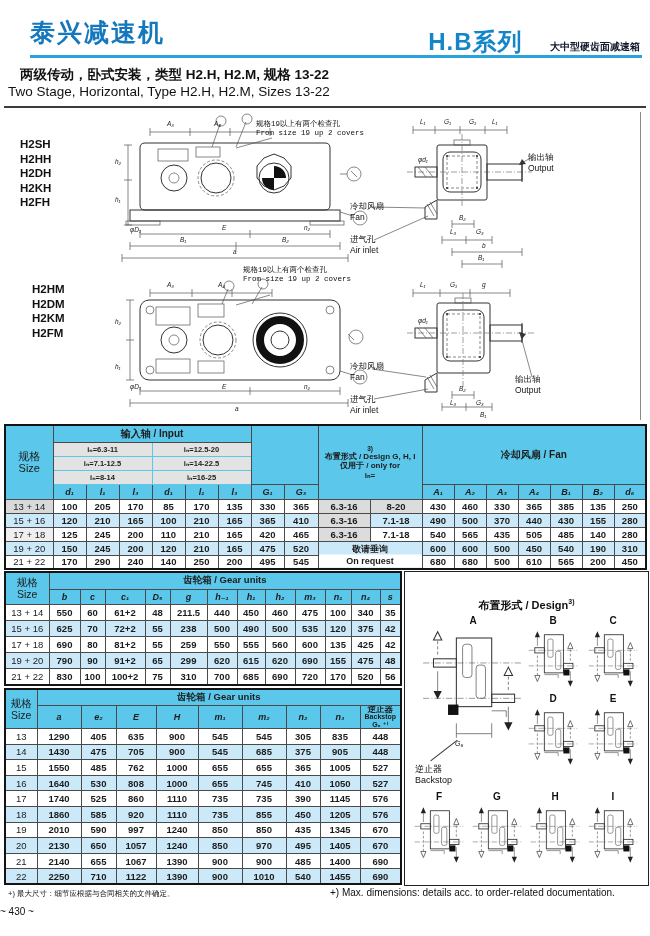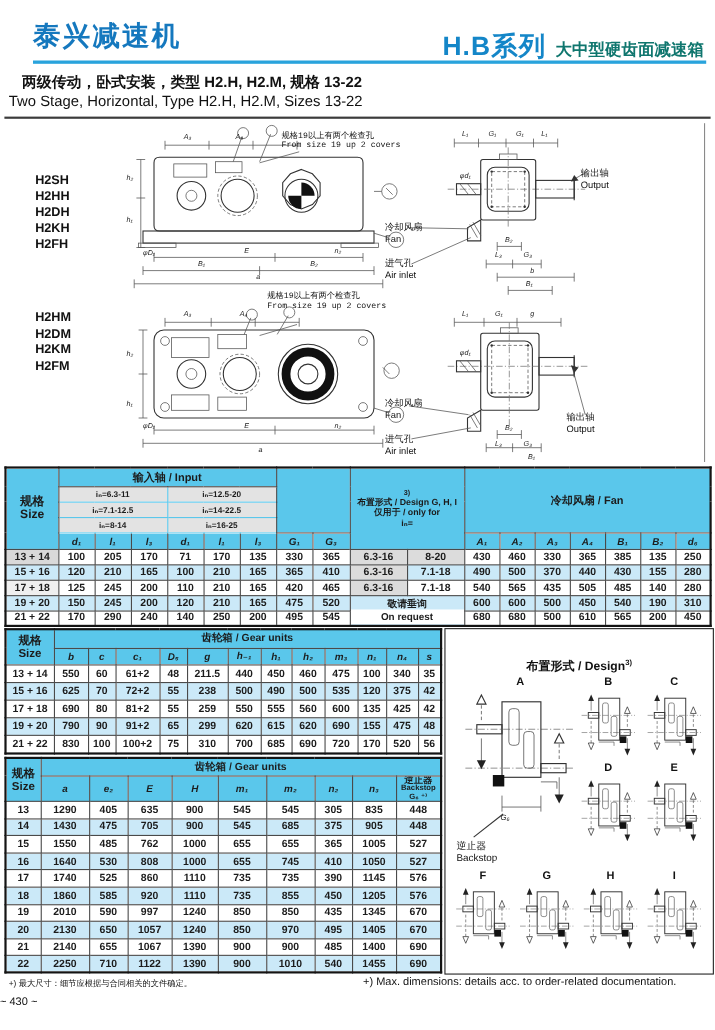--- a/index.html
+++ b/index.html
@@ -2,21 +2,21 @@
 <html><head>
 <meta charset="utf-8">
 <style>
   html,body{margin:0;padding:0;background:#fff;}
   .page{position:relative;width:650px;height:936px;background:#fff;overflow:hidden;
         font-family:"Liberation Sans","DejaVu Sans",sans-serif;color:#1a1a1a;}
   
   .brand{position:absolute;left:30px;top:16px;font-size:25px;font-weight:bold;color:#1578be;letter-spacing:2px;}
   .series{position:absolute;right:10px;top:26px;text-align:right;white-space:nowrap;}
   .series .s1{font-size:24px;font-weight:bold;color:#1486c8;letter-spacing:1px;}
-  .series .s2{font-size:15px;font-weight:bold;color:#0f766e;margin-left:4px;}
+  .series .s2{font-size:10px;font-weight:bold;color:#0f172a;margin-left:23px;}
   .blue-rule{position:absolute;left:30px;right:8px;top:55px;height:3px;background:#29a3dc;}
   .subtitle{position:absolute;left:8px;font-size:13.5px;font-weight:bold;color:#111;white-space:nowrap;}
   .sub-cn{top:66px;padding-left:12px;}
   .sub-en{top:84px;font-weight:normal;}
   .dark-rule{position:absolute;left:4px;right:4px;top:106px;height:2px;background:#3c3c3c;}
   
   .models{position:absolute;font-size:11.5px;font-weight:bold;line-height:14.5px;color:#111;}
   .dlabel{position:absolute;font-size:8.5px;line-height:10.5px;color:#111;white-space:nowrap;}
   .note{position:absolute;font-size:7.5px;line-height:9px;color:#111;white-space:nowrap;font-family:Liberation Mono, monospace;}
   .edge-line{position:absolute;left:640px;top:112px;width:1px;height:308px;background:#8a8a8a;}
@@ -28,21 +28,21 @@
   .dsh{fill:none;stroke:#555;stroke-width:.7;stroke-dasharray:3 2;}
   .dimt{font-size:6.5px;fill:#222;font-style:italic;}
   
   table{border-collapse:collapse;table-layout:fixed;position:absolute;background:#fff;}
   th,td{border:1px solid #4a4a4a;padding:0;text-align:center;overflow:hidden;white-space:nowrap;
         font-size:9.5px;color:#1c1c1c;}
   table{border:2px solid #141414;}
   thead th{background:#5ac7eb;font-weight:bold;}
   tbody tr:nth-child(even){background:#cbe9f8;}
   tbody td{font-weight:bold;}
-  td.sizecol,th.size{font-weight:bold;}
+  td.sizecol,th.size{font-weight:normal;}
   .t1{left:4px;top:424px;width:641px;}
   .t1 thead tr.r1{height:17px;}
   .t1 thead tr.bands{height:14px;}
   .t1 thead tr.letters{height:15px;}
   .t1 tbody tr{height:14px;}
   .t1 th.size{font-size:11px;line-height:12px;}
   .t1 th.grp{font-size:10px;}
   .t1 tr.bands th{background:#e3e3e3;border:1.5px solid #5ac7eb;font-size:7.5px;font-weight:bold;}
   .t1 tr.letters th{font-size:9px;font-style:italic;}
   .t1 th.design{font-size:8px;line-height:9.5px;}
@@ -84,21 +84,21 @@
   <div class="brand">泰兴减速机</div>
   <div class="series">
     <span class="s1">H.B系列</span>
     <span class="s2">大中型硬齿面减速箱</span>
   </div>
   <div class="blue-rule"></div>
   <div class="subtitle sub-cn">两级传动，卧式安装，类型 H2.H, H2.M, 规格 13-22</div>
   <div class="subtitle sub-en">Two Stage, Horizontal, Type H2.H, H2.M, Sizes 13-22</div>
   <div class="dark-rule"></div>
 
-  <div class="models" style="left:32px;top:137px;margin-top:20px;" id="models1">
+  <div class="models" style="left:20px;top:137px;" id="models1">
       <div>H2SH</div>
       <div>H2HH</div>
       <div>H2DH</div>
       <div>H2KH</div>
       <div>H2FH</div>
     </div>
   <div class="models" style="left:32px;top:282px;" id="models2">
       <div>H2HM</div>
       <div>H2DM</div>
       <div>H2KM</div>
@@ -351,21 +351,21 @@
           <th>B₂</th>
           <th>d₆</th>
         </tr>
     </thead>
     <tbody id="t1body">
         <tr>
           <td class="sizecol" style="background: rgb(217, 217, 217);">13 + 14</td>
           <td>100</td>
           <td>205</td>
           <td>170</td>
-          <td>71</td>
+          <td>85</td>
           <td>170</td>
           <td>135</td>
           <td>330</td>
           <td>365</td>
           <td class="gcell">6.3-16</td>
           <td class="gcell">8-20</td>
           <td>430</td>
           <td>460</td>
           <td>330</td>
           <td>365</td>

